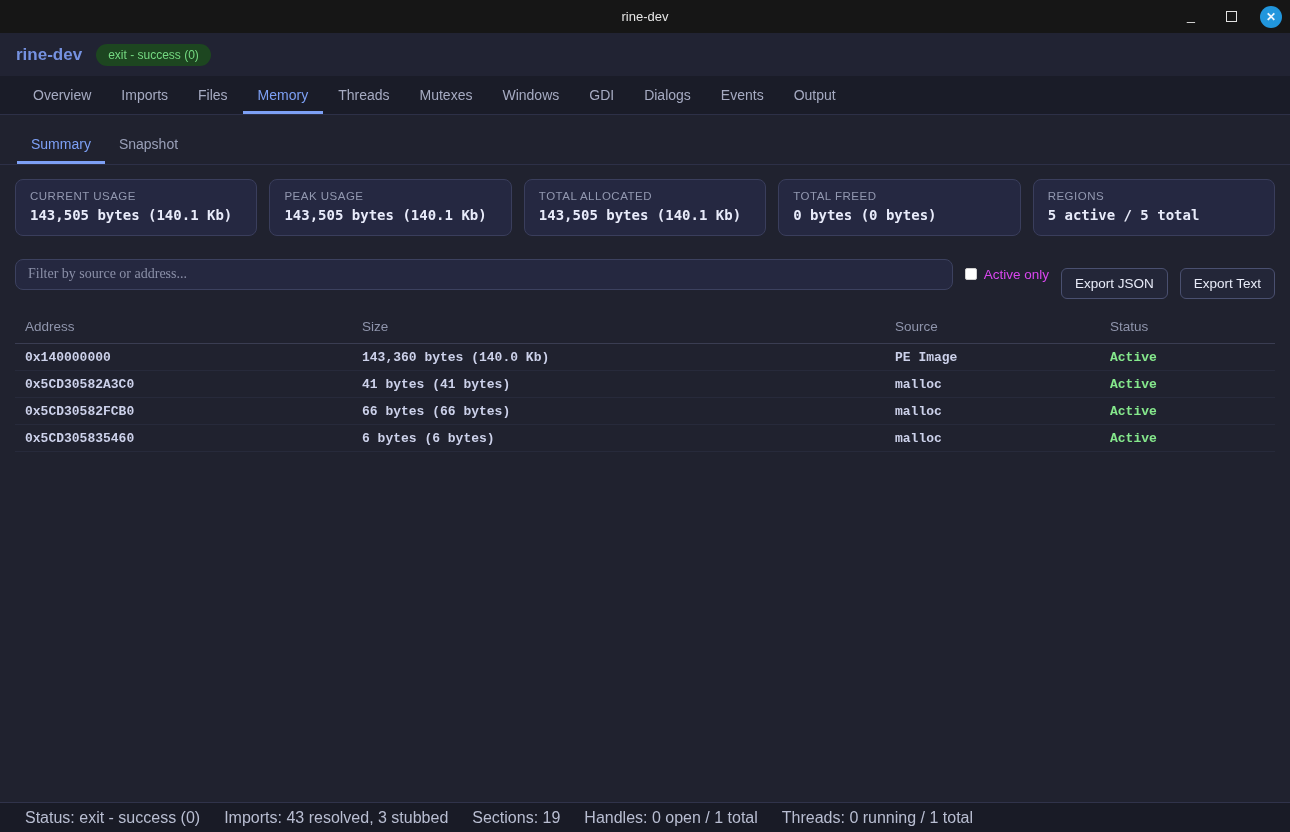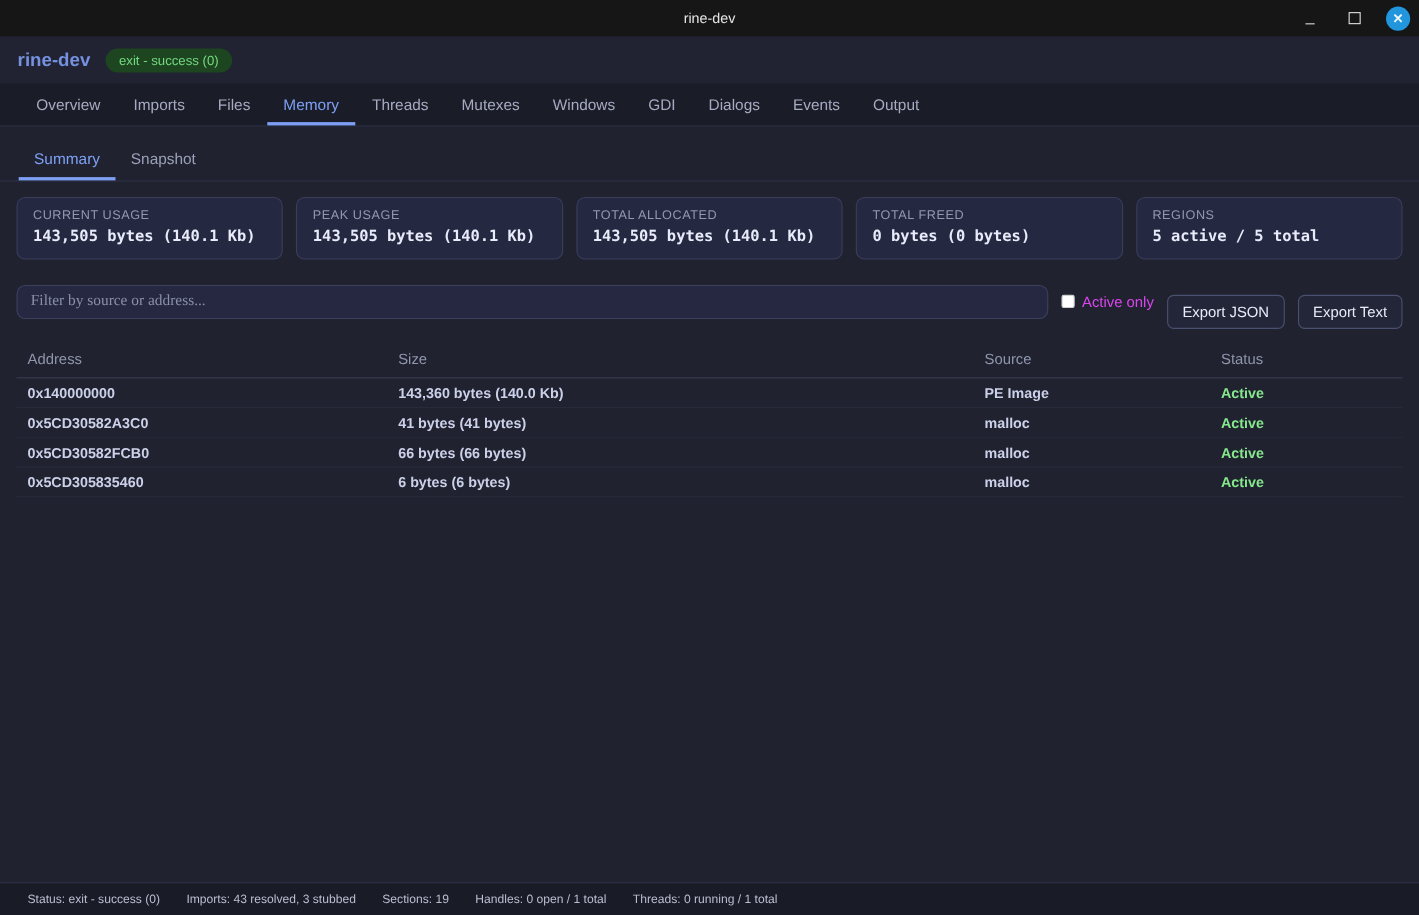--- a/index.html
+++ b/index.html
@@ -110,33 +110,33 @@
   .table-wrap { margin: 14px 15px 0 15px; }
   table { width: 100%; border-collapse: collapse; table-layout: fixed; }
   col.c-address { width: 337px; }
   col.c-size    { width: 533px; }
   col.c-source  { width: 215px; }
   th {
     text-align: left; font-weight: normal; font-size: 13.5px; color: #8f95ac;
     padding: 6px 10px 9px 10px; border-bottom: 1px solid #3a3d52;
   }
   td {
-    font-family: Liberation Sans, sans-serif;
+    font-family: Liberation Mono, monospace;
     font-size: 13px; font-weight: bold; color: #ccd1ea;
     padding: 5px 10px; height: 27px;
     border-bottom: 1px solid #272a3b;
   }
   td.status { color: #85e88c; }
 
   
   .statusbar {
     position: absolute; left: 0; right: 0; bottom: 0; height: 30px;
     background: #191b26; border-top: 1px solid #30334a;
     display: flex; align-items: center; gap: 24px; padding: 0 25px;
-    font-size: 11px; color: #b9bed2;
+    font-size: 16px; color: #b9bed2;
   }
   .statusbar span { white-space: nowrap; }
 </style>
 </head>
 <body>
 
 <div class="titlebar">
   <div class="titlebar-title">rine-dev</div>
   <div class="titlebar-controls">
     <div class="tb-btn tb-min">–</div>

